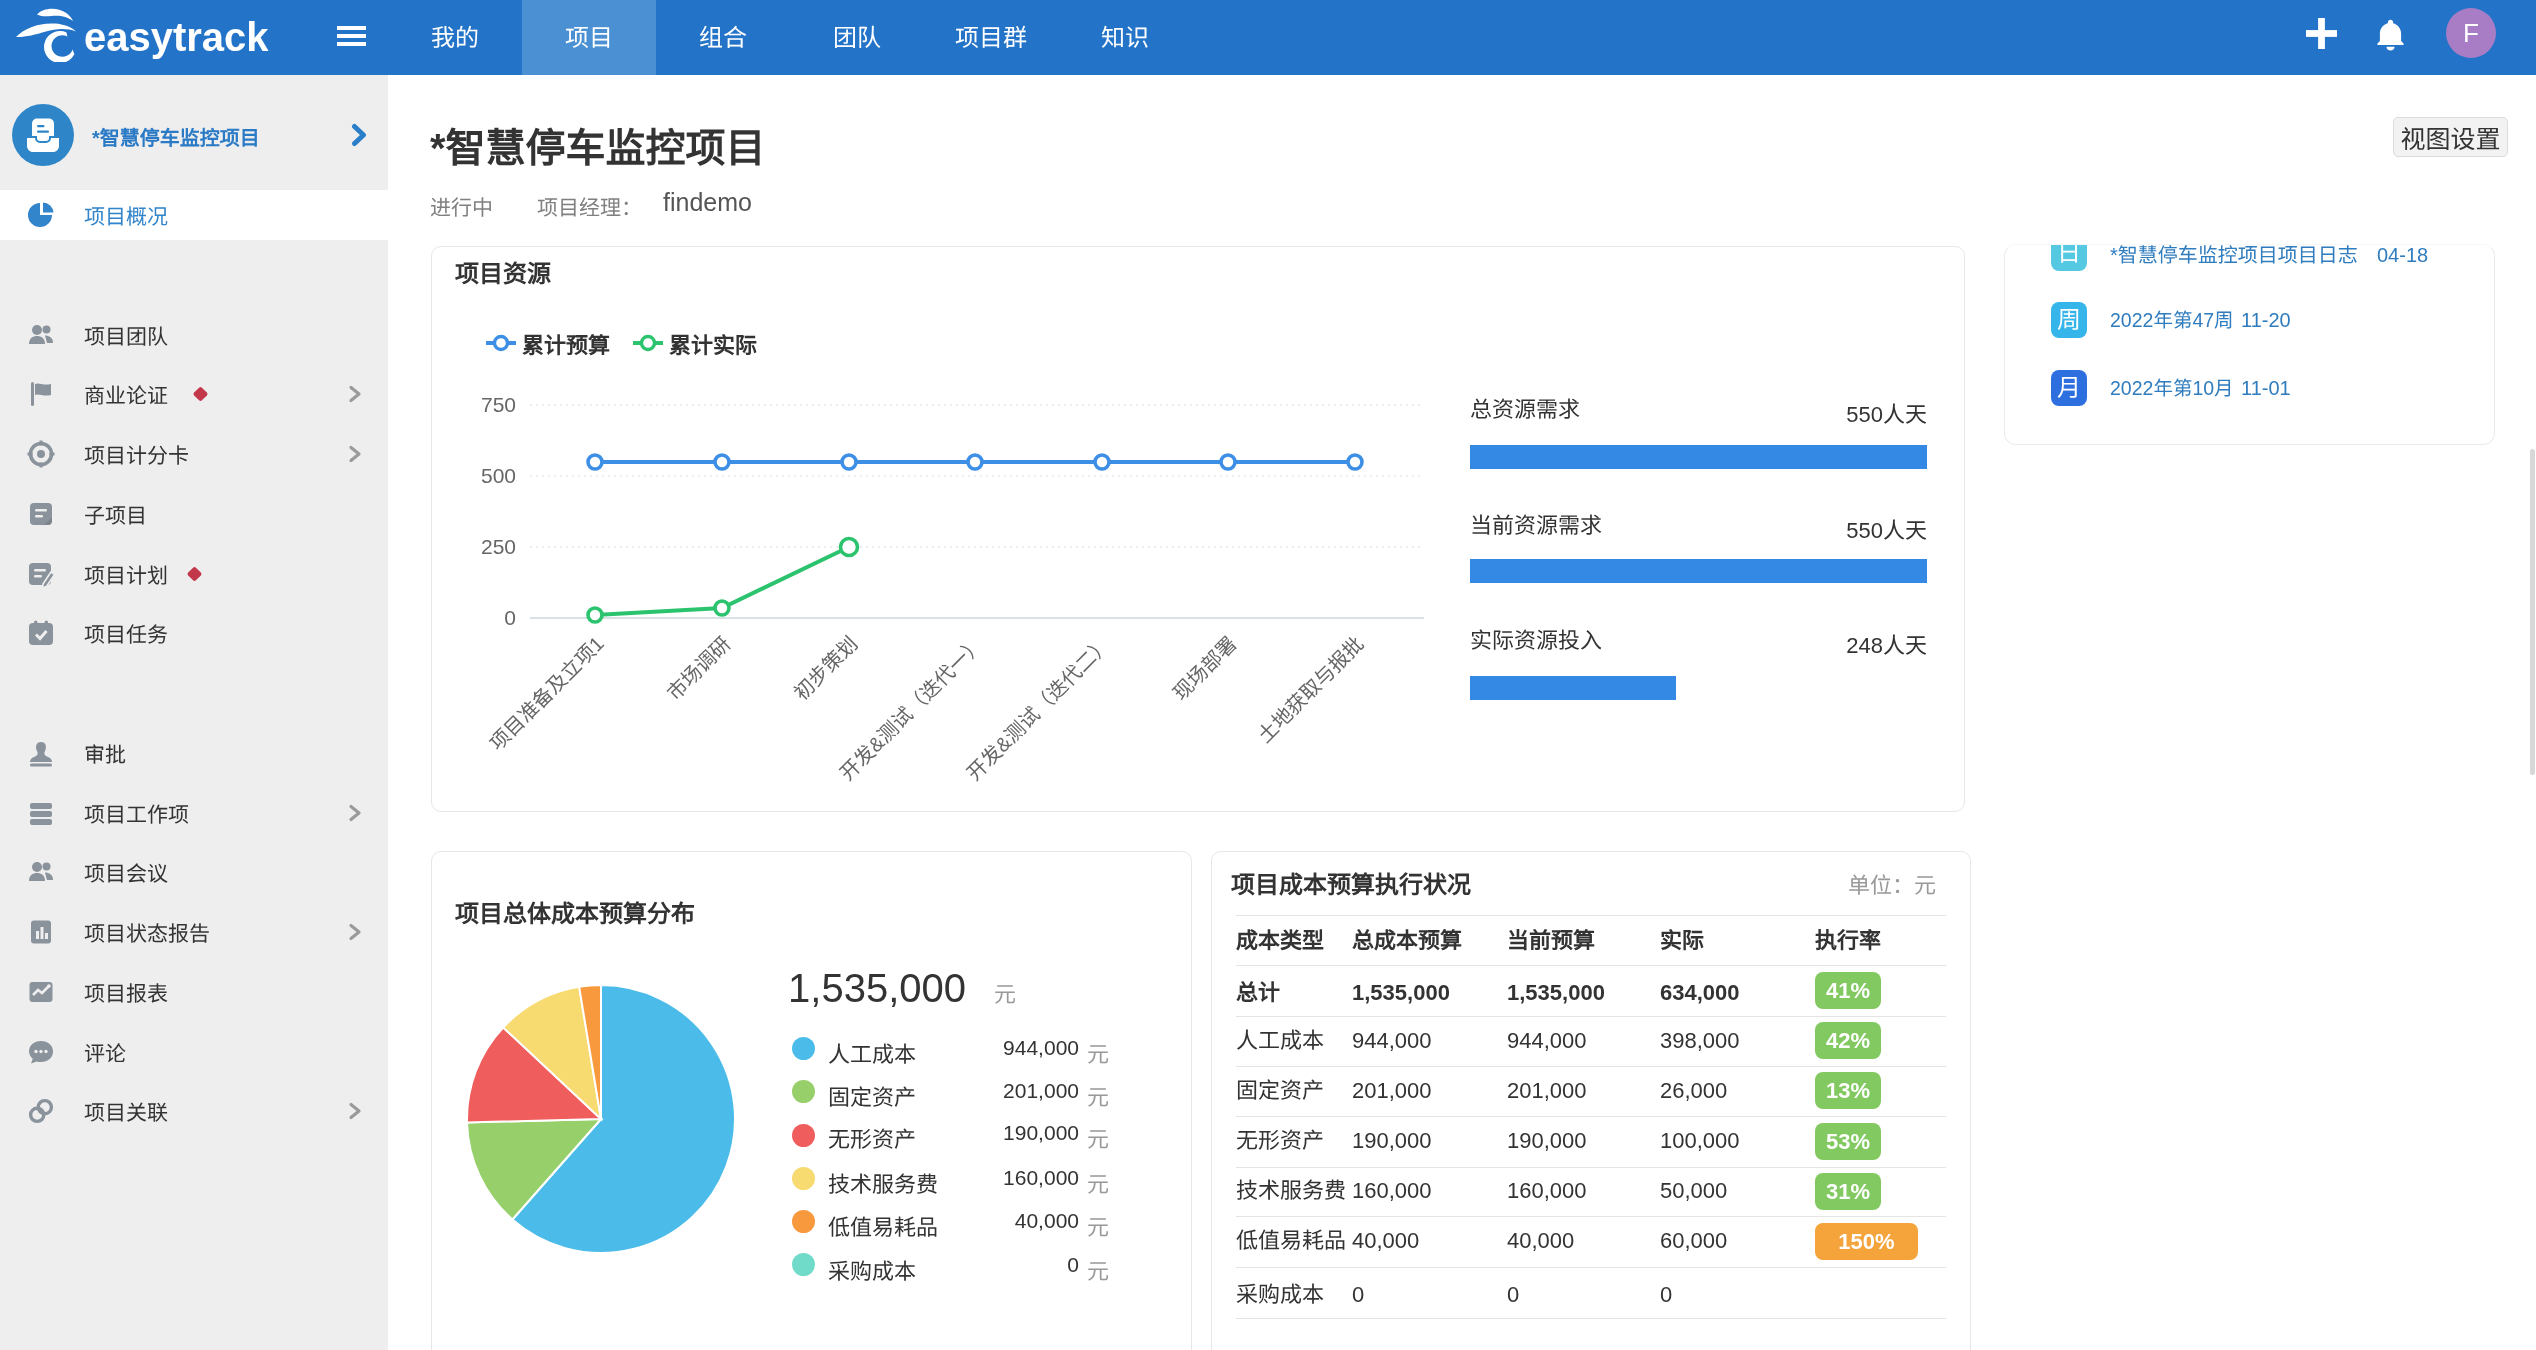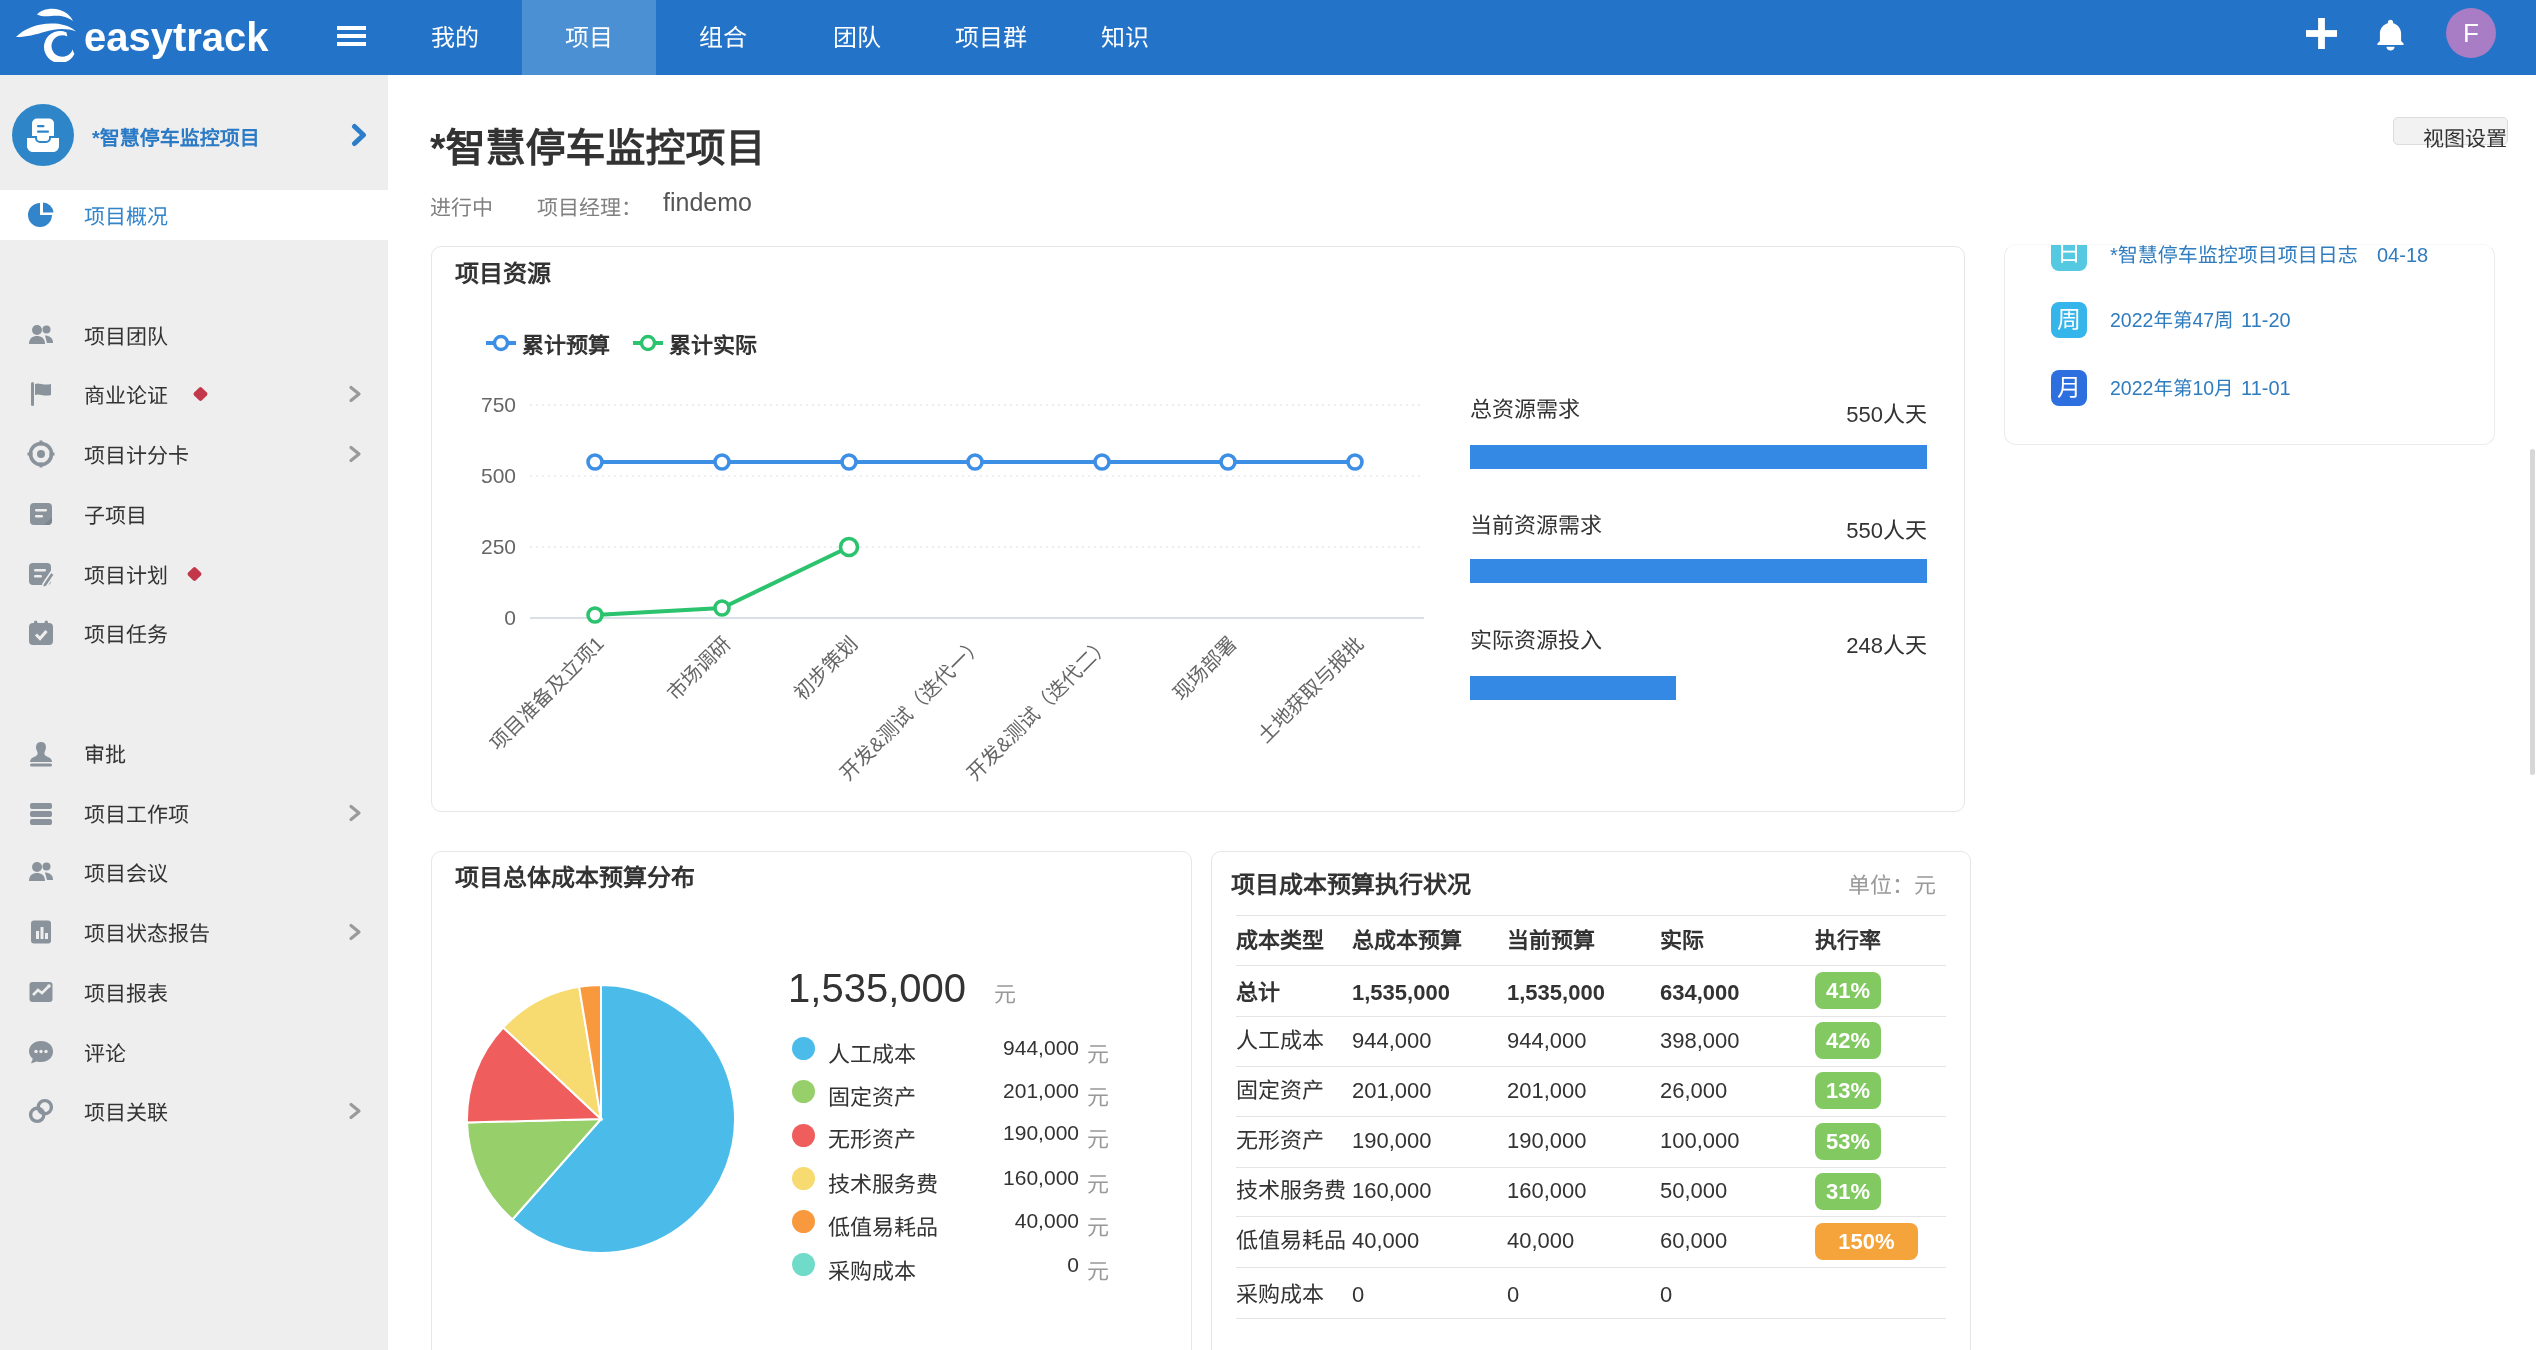--- a/index.html
+++ b/index.html
@@ -215,21 +215,21 @@
       <svg class="arrow" viewBox="0 0 18 18">
         <path d="M5,2.5 L13,9 L5,15.5" fill="none" stroke="#9a9a9a" stroke-width="3.2" stroke-linecap="round" stroke-linejoin="round"></path>
       </svg>
     </div>
 </div>
 
 <div class="abs" style="left:430px;top:116px;font-size:40px;font-weight:bold;color:#333;">*智慧停车监控项目</div>
 <div class="abs" style="left:430px;top:191px;font-size:21px;color:#808080;">进行中</div>
 <div class="abs" style="left:537px;top:191px;font-size:21px;color:#808080;">项目经理：</div>
 <div class="abs" style="left:663px;top:188px;font-size:25px;color:#555;">findemo</div>
-<div class="abs" style="left:2393px;top:117px;width:115px;height:28px;background:#f2f2f2;border:1px solid #dcdcdc;border-radius:5px;text-align:right;line-height:42px;font-size:21px;color:#333;">视图设置</div>
+<div class="abs" style="left:2393px;top:117px;width:115px;height:40px;background:#f2f2f2;border:1px solid #dcdcdc;border-radius:5px;text-align:center;line-height:42px;font-size:25px;color:#333;">视图设置</div>
 
 <div class="card" style="left:431px;top:246px;width:1534px;height:566px;"></div>
 <div class="ctitle" style="left:455px;top:254px;">项目资源</div>
 
 <svg class="abs" style="left:486px;top:333px" width="30" height="20" viewBox="0 0 30 20">
   <line x1="0" y1="10" x2="30" y2="10" stroke="#3d8fe6" stroke-width="4"></line>
   <circle cx="15" cy="10" r="6.5" fill="#fff" stroke="#3d8fe6" stroke-width="3.4"></circle>
 </svg>
 <div class="abs" style="left:522px;top:327px;font-size:22px;font-weight:bold;color:#333;">累计预算</div>
 <svg class="abs" style="left:633px;top:333px" width="30" height="20" viewBox="0 0 30 20">
@@ -299,21 +299,21 @@
   <div class="abs" style="left:105px;top:61px;font-size:19.5px;line-height:28px;color:#2f7cbe;">2022年第47周</div>
   <div class="abs" style="left:236px;top:61px;font-size:20px;line-height:28px;color:#2f7cbe;">11-20</div>
   <div class="abs" style="left:46px;top:125px;width:36px;height:36px;border-radius:8px;background:#2e6fe0;color:#fff;font-size:24px;text-align:center;line-height:36px;">月</div>
   <div class="abs" style="left:105px;top:129px;font-size:19.5px;line-height:28px;color:#2f7cbe;">2022年第10月</div>
   <div class="abs" style="left:236px;top:129px;font-size:20px;line-height:28px;color:#2f7cbe;">11-01</div>
 </div>
 
 <div class="abs" style="left:2530px;top:449px;width:5px;height:326px;background:#d7d7d7;border-radius:3px;"></div>
 
 <div class="card" style="left:431px;top:851px;width:761px;height:560px;"></div>
-<div class="ctitle" style="left:455px;top:858px;text-align:right;">项目总体成本预算分布</div>
+<div class="ctitle" style="left:455px;top:894px;text-align:right;">项目总体成本预算分布</div>
 <svg class="abs" style="left:457px;top:975px" width="288" height="288" viewBox="0 0 288 288">
   <path d="M144,144 L144.00,10.00 A134,134 0 1 1 55.39,244.52 Z" fill="#4bbce9" stroke="#fff" stroke-width="2"></path>
   <path d="M144,144 L55.39,244.52 A134,134 0 0 1 10.04,147.43 Z" fill="#97cf6a" stroke="#fff" stroke-width="2"></path>
   <path d="M144,144 L10.04,147.43 A134,134 0 0 1 46.15,52.45 Z" fill="#ef5d5d" stroke="#fff" stroke-width="2"></path>
   <path d="M144,144 L46.15,52.45 A134,134 0 0 1 122.16,11.79 Z" fill="#f7da70" stroke="#fff" stroke-width="2"></path>
   <path d="M144,144 L122.16,11.79 A134,134 0 0 1 144.00,10.00 Z" fill="#f8993d" stroke="#fff" stroke-width="2"></path>
 </svg>
 <div class="abs" style="left:700px;top:966px;width:266px;text-align:right;font-size:40px;color:#333;">1,535,000</div>
 <div class="abs" style="left:994px;top:976px;font-size:22px;color:#999;">元</div>
 <div class="abs" style="left:792px;top:1037px;width:23px;height:23px;border-radius:50%;background:#4bbce9"></div>

